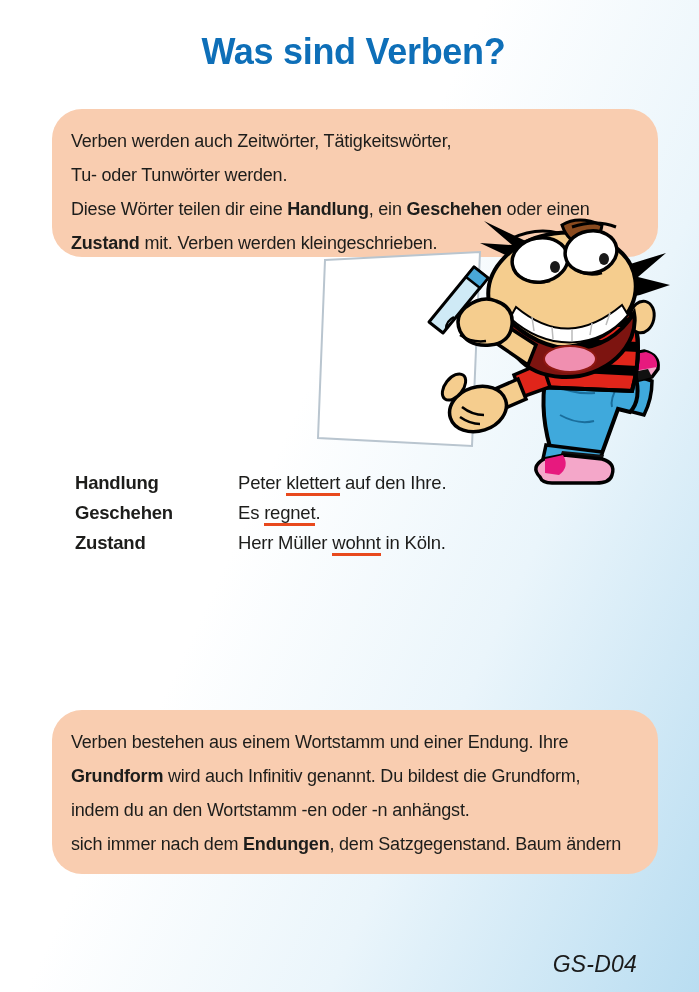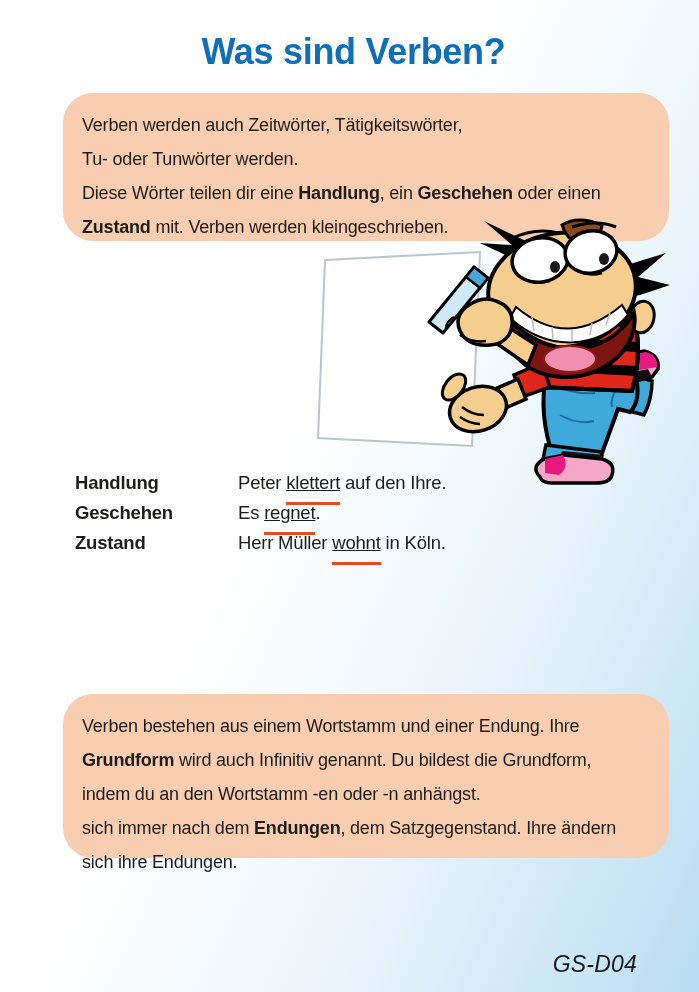--- a/index.html
+++ b/index.html
@@ -14,34 +14,35 @@
   .title{
     position:absolute;left:0;width:100%;
     text-align:center;
     color:#0e6fb8;
     font-size:36px;font-weight:600;letter-spacing:-0.3px;
     margin:4px;
   }
   .title1{top:27px;}
   .title2{top:643px;}
   .infobox{
-    position:absolute;left:63px;width:606px;
+    position:absolute;left:52px;width:606px;
     background:#f9cdb0;
     border-radius:30px;
     box-sizing:border-box;
     padding:15px 18px 0 19px;
+    margin-top:16px;
   }
   .box1{top:93px;height:148px;}
   .box2{top:694px;height:164px;}
   .tline{
     font-size:18px;line-height:34px;letter-spacing:-0.2px;
     white-space:nowrap;
   }
   .b{font-weight:700;}
-  .u{border-bottom:3px solid #e8491d;padding-bottom:9px;text-decoration:underline;}
+  .u{border-bottom:3px solid #e8491d;padding-bottom:0;}
   .examples{
     position:absolute;left:75px;top:468px;width:560px;
   }
   .ex-row{
     display:flex;align-items:baseline;
     font-size:18.5px;line-height:30px;letter-spacing:-0.2px;
     white-space:nowrap;
   }
   .ex-label{width:163px;flex:0 0 163px;font-weight:700;}
   .code{
@@ -166,20 +167,19 @@
         <span class="ex-sentence"><span>Herr Müller </span><span class="u">wohnt</span><span> in Köln.</span></span>
       </div>
     </div>
 
 
   <section class="infobox box2">
     <div>
         <div class="tline"><span>Verben bestehen aus einem Wortstamm und einer Endung. Ihre</span></div>
         <div class="tline"><span class="b">Grundform</span><span> wird auch Infinitiv genannt. Du bildest die Grundform,</span></div>
         <div class="tline"><span>indem du an den Wortstamm -en oder -n anhängst.</span></div>
-        <div class="tline"><span>sich immer nach dem </span><span class="b">Endungen</span><span>, dem Satzgegenstand. Ihre ändern</span></div>
-        <div class="tline"><span>sich ihre Endungen.</span></div>
+        <div class="tline"><span>sich immer nach dem </span><span class="b">Endungen</span><span>, dem Satzgegenstand. Baum ändern</span></div>
       </div>
   </section>
 
   <div class="code">GS-D04</div>
 
 </div>
 
 </body></html>

